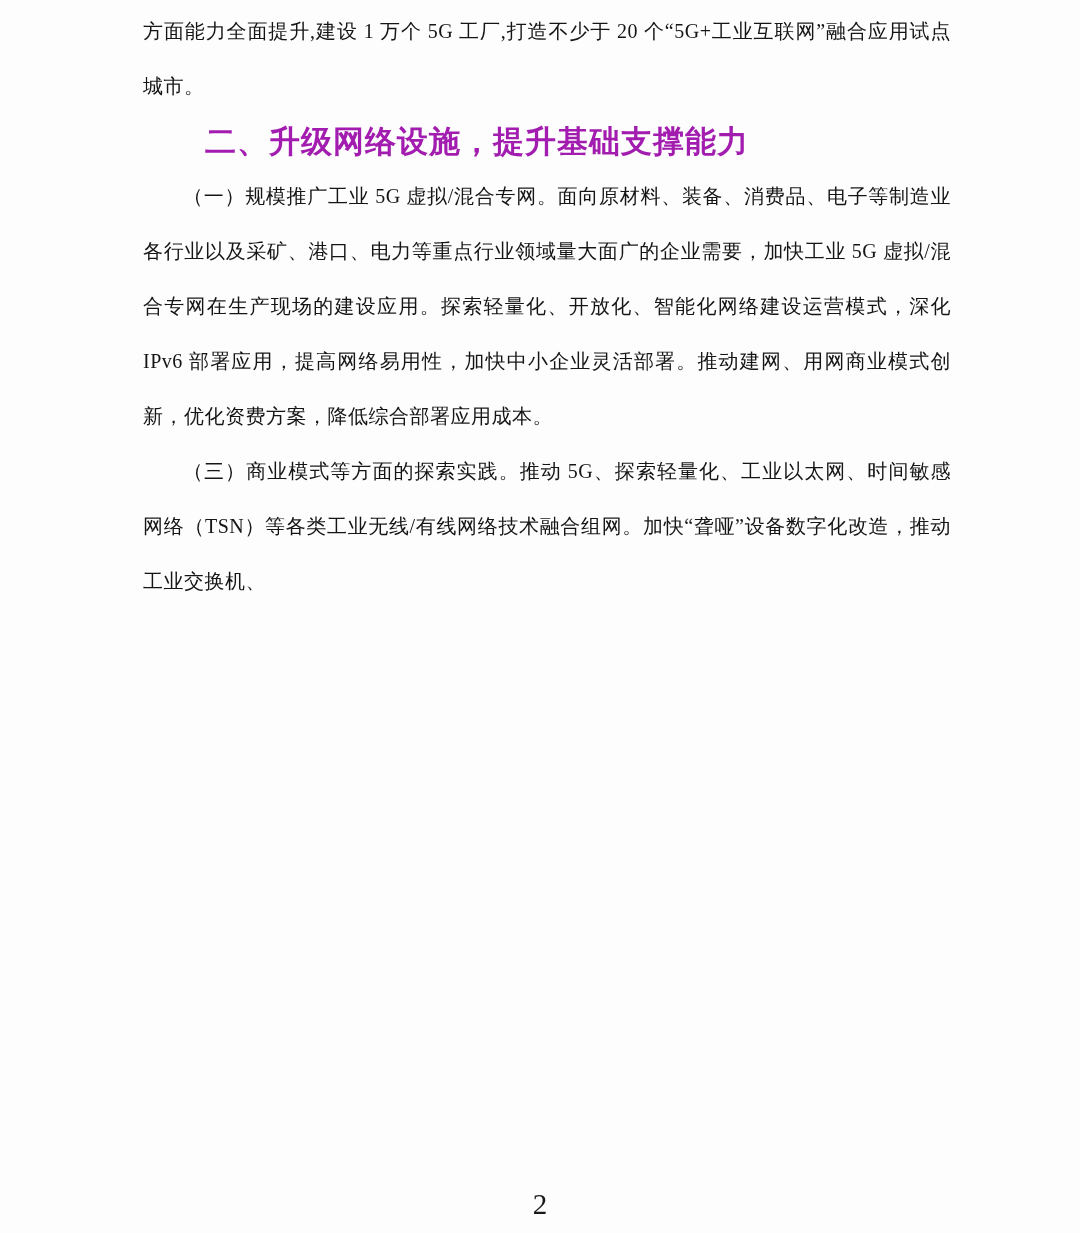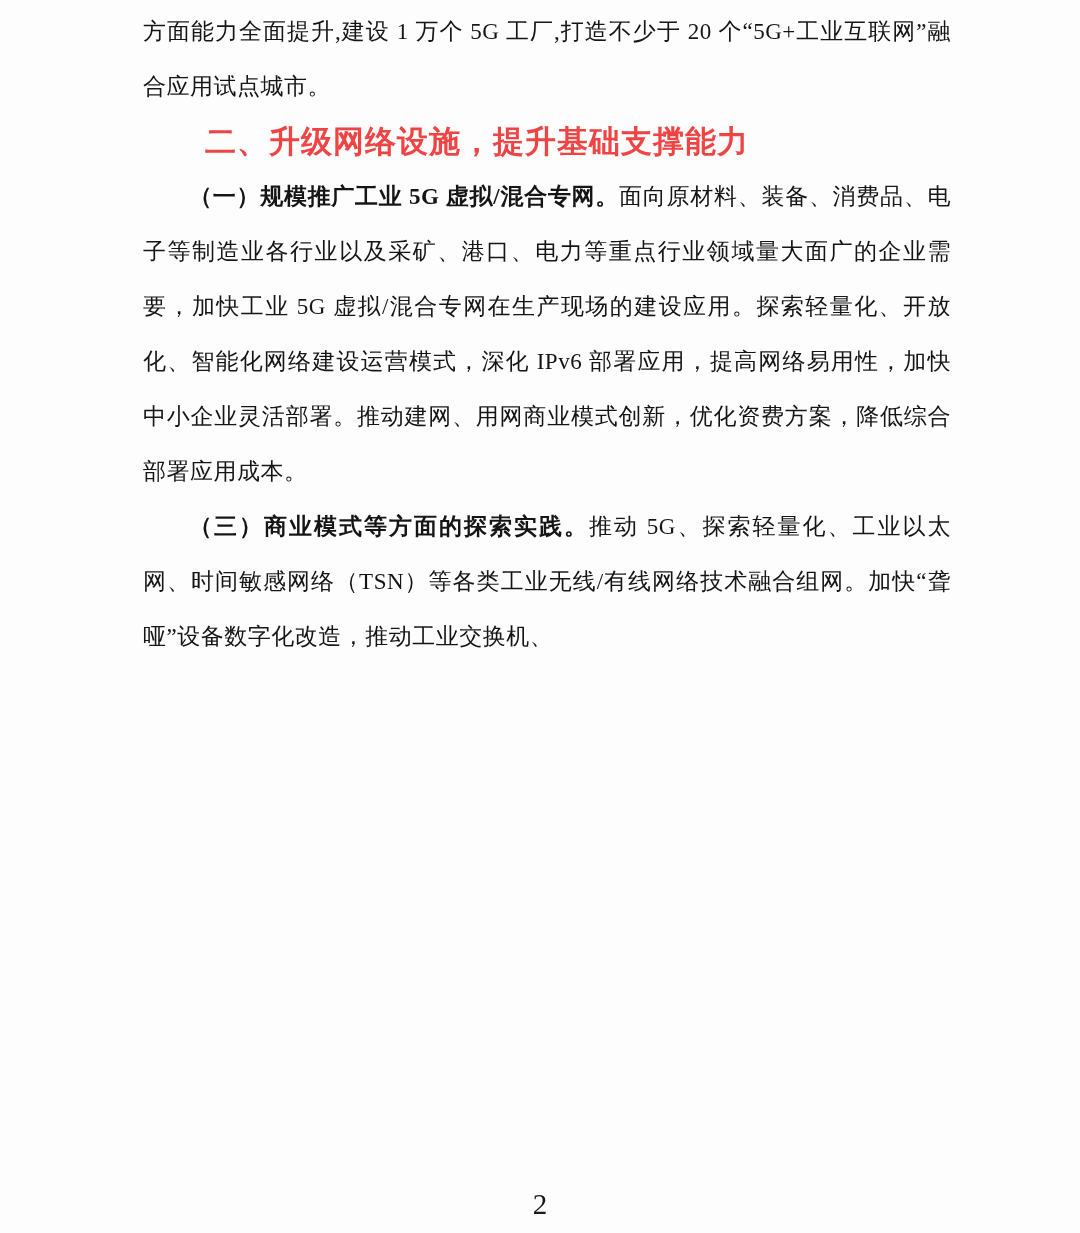--- a/index.html
+++ b/index.html
@@ -17,38 +17,38 @@
     overflow: hidden;
   }
   .content {
     position: absolute;
     left: 143px;
     top: 4px;
     width: 808px;
   }
   .para {
     margin: 0;
-    font-size: 23px;
+    font-size: 20px;
     line-height: 55px;
     text-align: justify;
     text-justify: inter-character;
     letter-spacing: 0.5px;
   }
   .indent { text-indent: 2em; }
   .heading {
     margin: 0;
     font-family: "Liberation Sans", "DejaVu Sans", sans-serif;
     font-weight: 700;
     font-size: 31px;
     line-height: 55px;
     text-indent: 2em;
     letter-spacing: 1px;
-    color: #ef4444;
+    color: #a21caf;
   }
-  .lead { font-weight: 700; margin-top: 33px; }
+  .lead { font-weight: 400; margin-top: 33px; }
   .page-number {
     position: absolute;
     top: 1184px;
     left: 0;
     width: 100%;
     text-align: center;
     font-size: 29px;
     line-height: 40px;
     color: #1a1a1a;
   }

